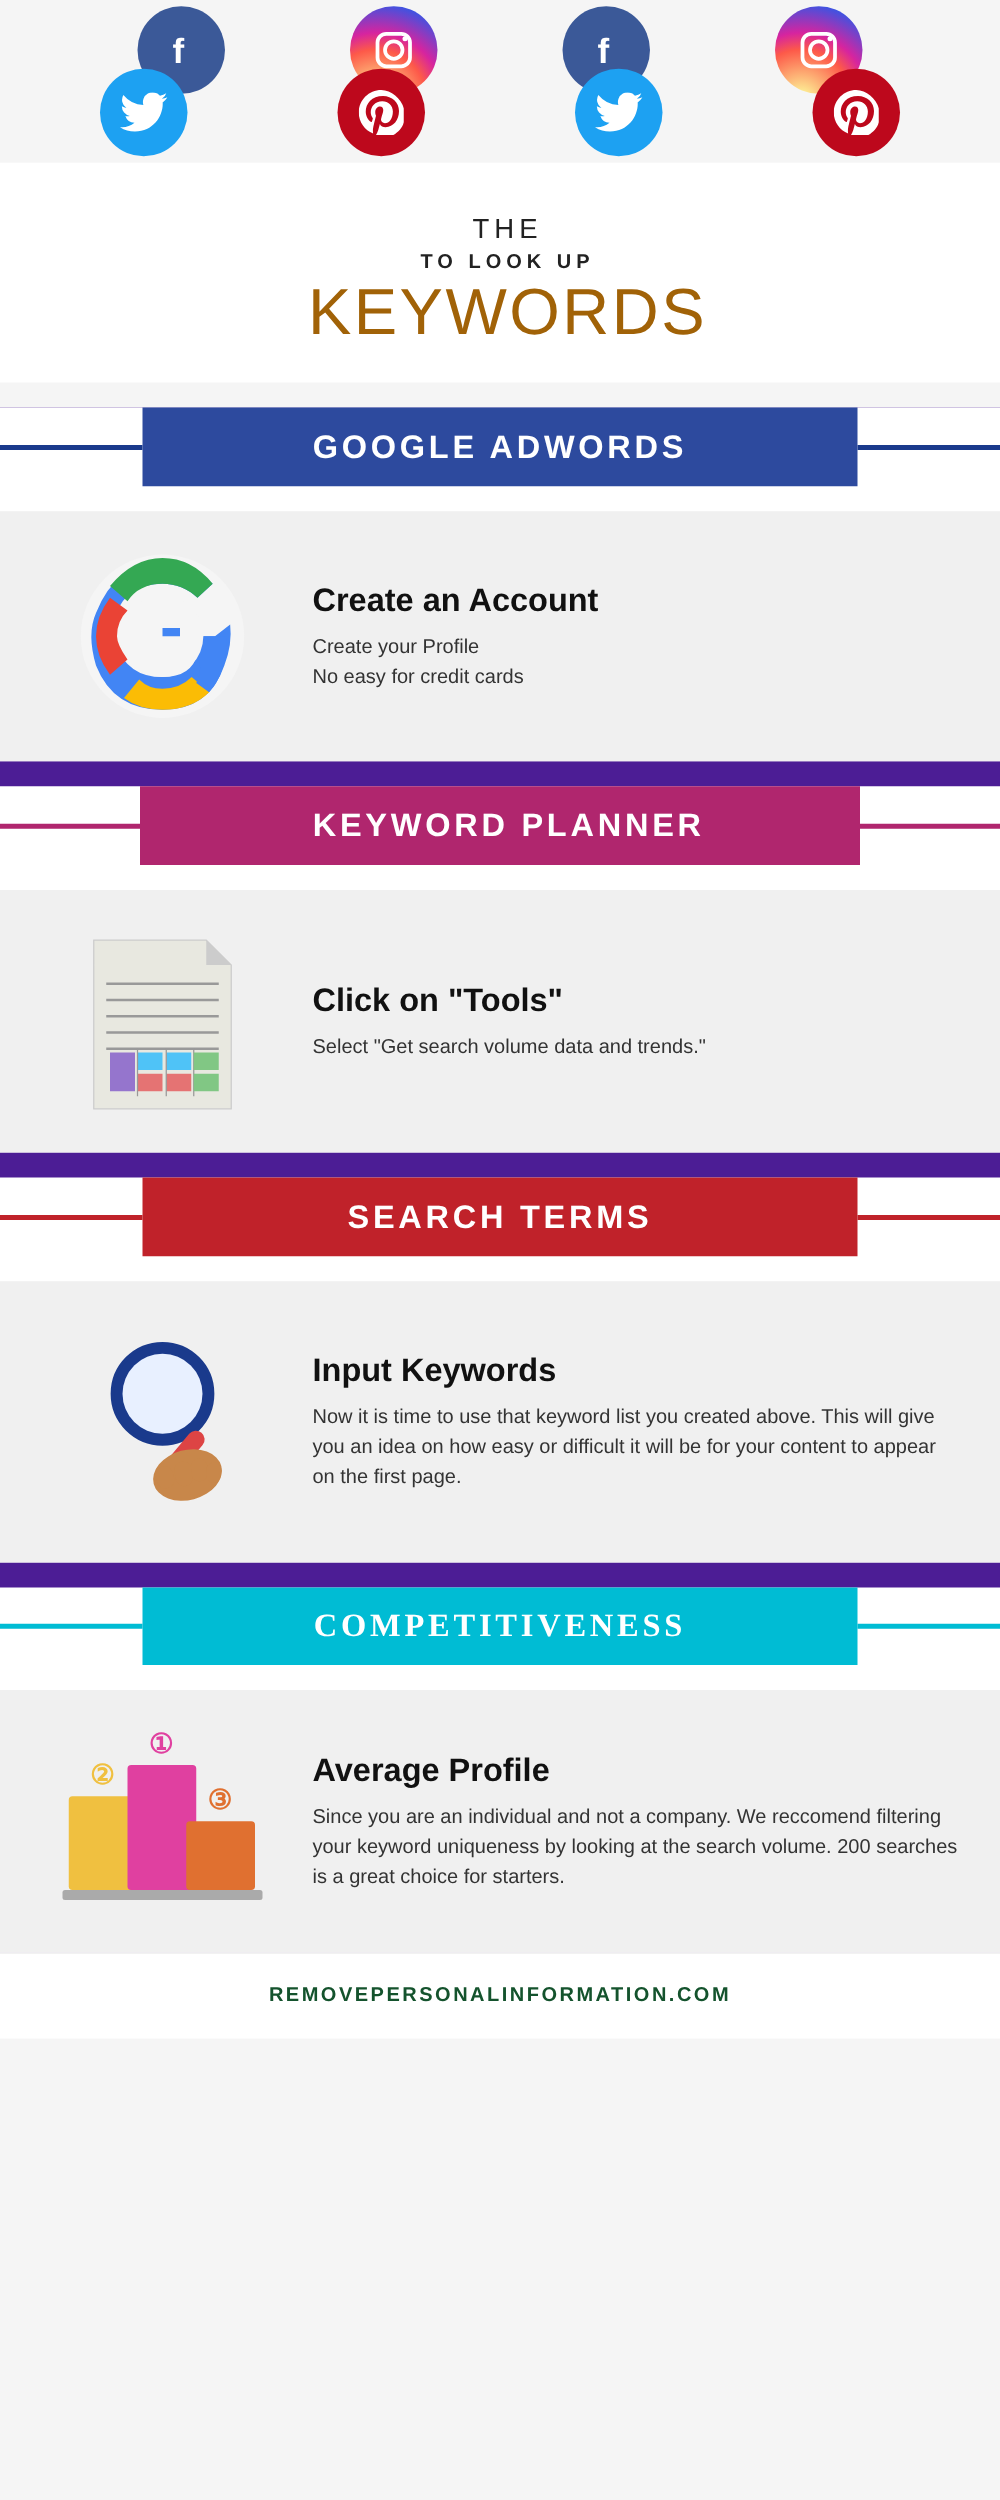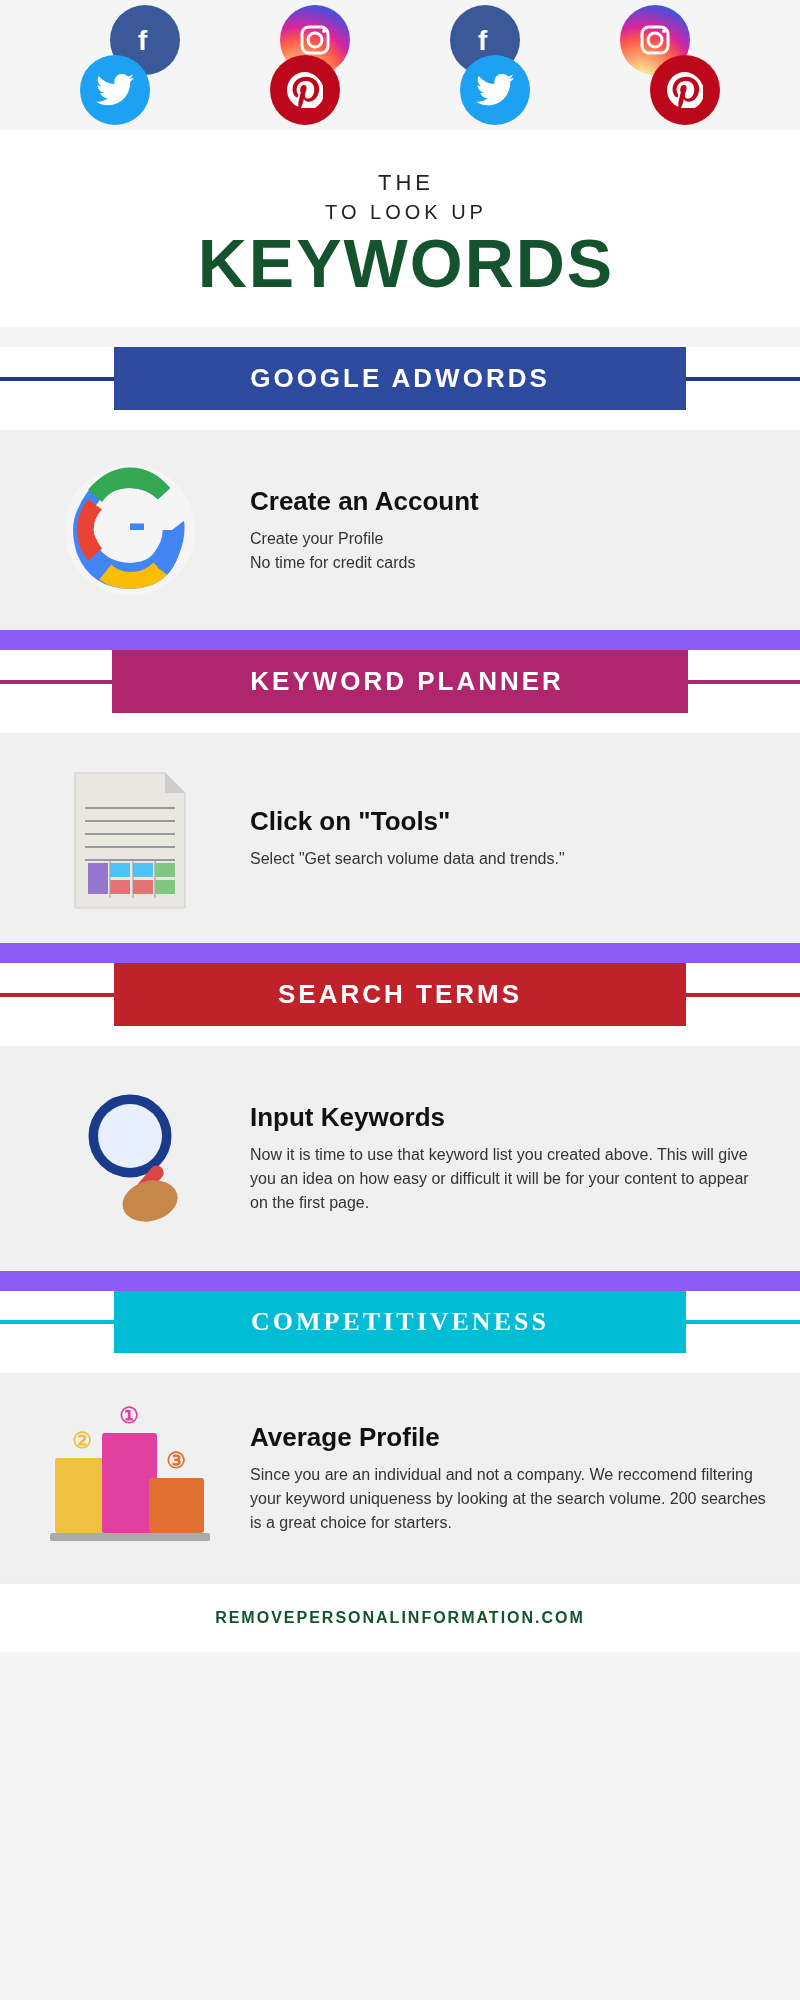--- a/index.html
+++ b/index.html
@@ -54,38 +54,39 @@
     }
     .title-best-ways {
       font-size: 80px;
       font-weight: 900;
       color: #111;
       line-height: 1;
       text-transform: uppercase;
       letter-spacing: 2px;
     }
     .title-to-look-up {
-      font-size: 20px;
+      font-size: 16px;
       letter-spacing: 4px;
       color: #222;
       text-transform: uppercase;
       margin: 5px 0;
+      font-weight: bold;
     }
     .title-keywords {
-      font-size: 68px;
-      font-weight: 700;
-      color: #14532d;
+      font-size: 52px;
+      font-weight: 400;
+      color: #a16207;
       line-height: 1;
       text-transform: uppercase;
       letter-spacing: 2px;
     }
 
     
     .main-content {
-      background: #8b5cf6;
+      background: #4c1d95;
       width: 100%;
     }
 
     
     .section-banner {
       width: 100%;
       padding: 16px 0;
       text-align: center;
       font-size: 26px;
       font-weight: 900;
@@ -254,21 +255,21 @@
 
           <circle cx="75" cy="75" r="35" fill="#f5f5f5"></circle>
 
           <path d="M 90 68 L 90 75 L 75 75 L 75 68 Z" fill="#4285F4"></path>
         </svg>
       </div>
       <div class="content-text-area">
         <div class="content-heading">Create an Account</div>
         <div class="content-body">
           <div>Create your Profile</div>
-          <div>No time for credit cards</div>
+          <div>No easy for credit cards</div>
         </div>
       </div>
     </div>
   </div>
 
   <div class="section-wrapper">
     <div class="banner-wrapper">
       <div style="height:4px;background:#b0266e;flex:1;"></div>
       <div class="section-banner banner-keyword" style="flex:5;padding-left:14px;">
         <span>KEYWORD PLANNER</span>

